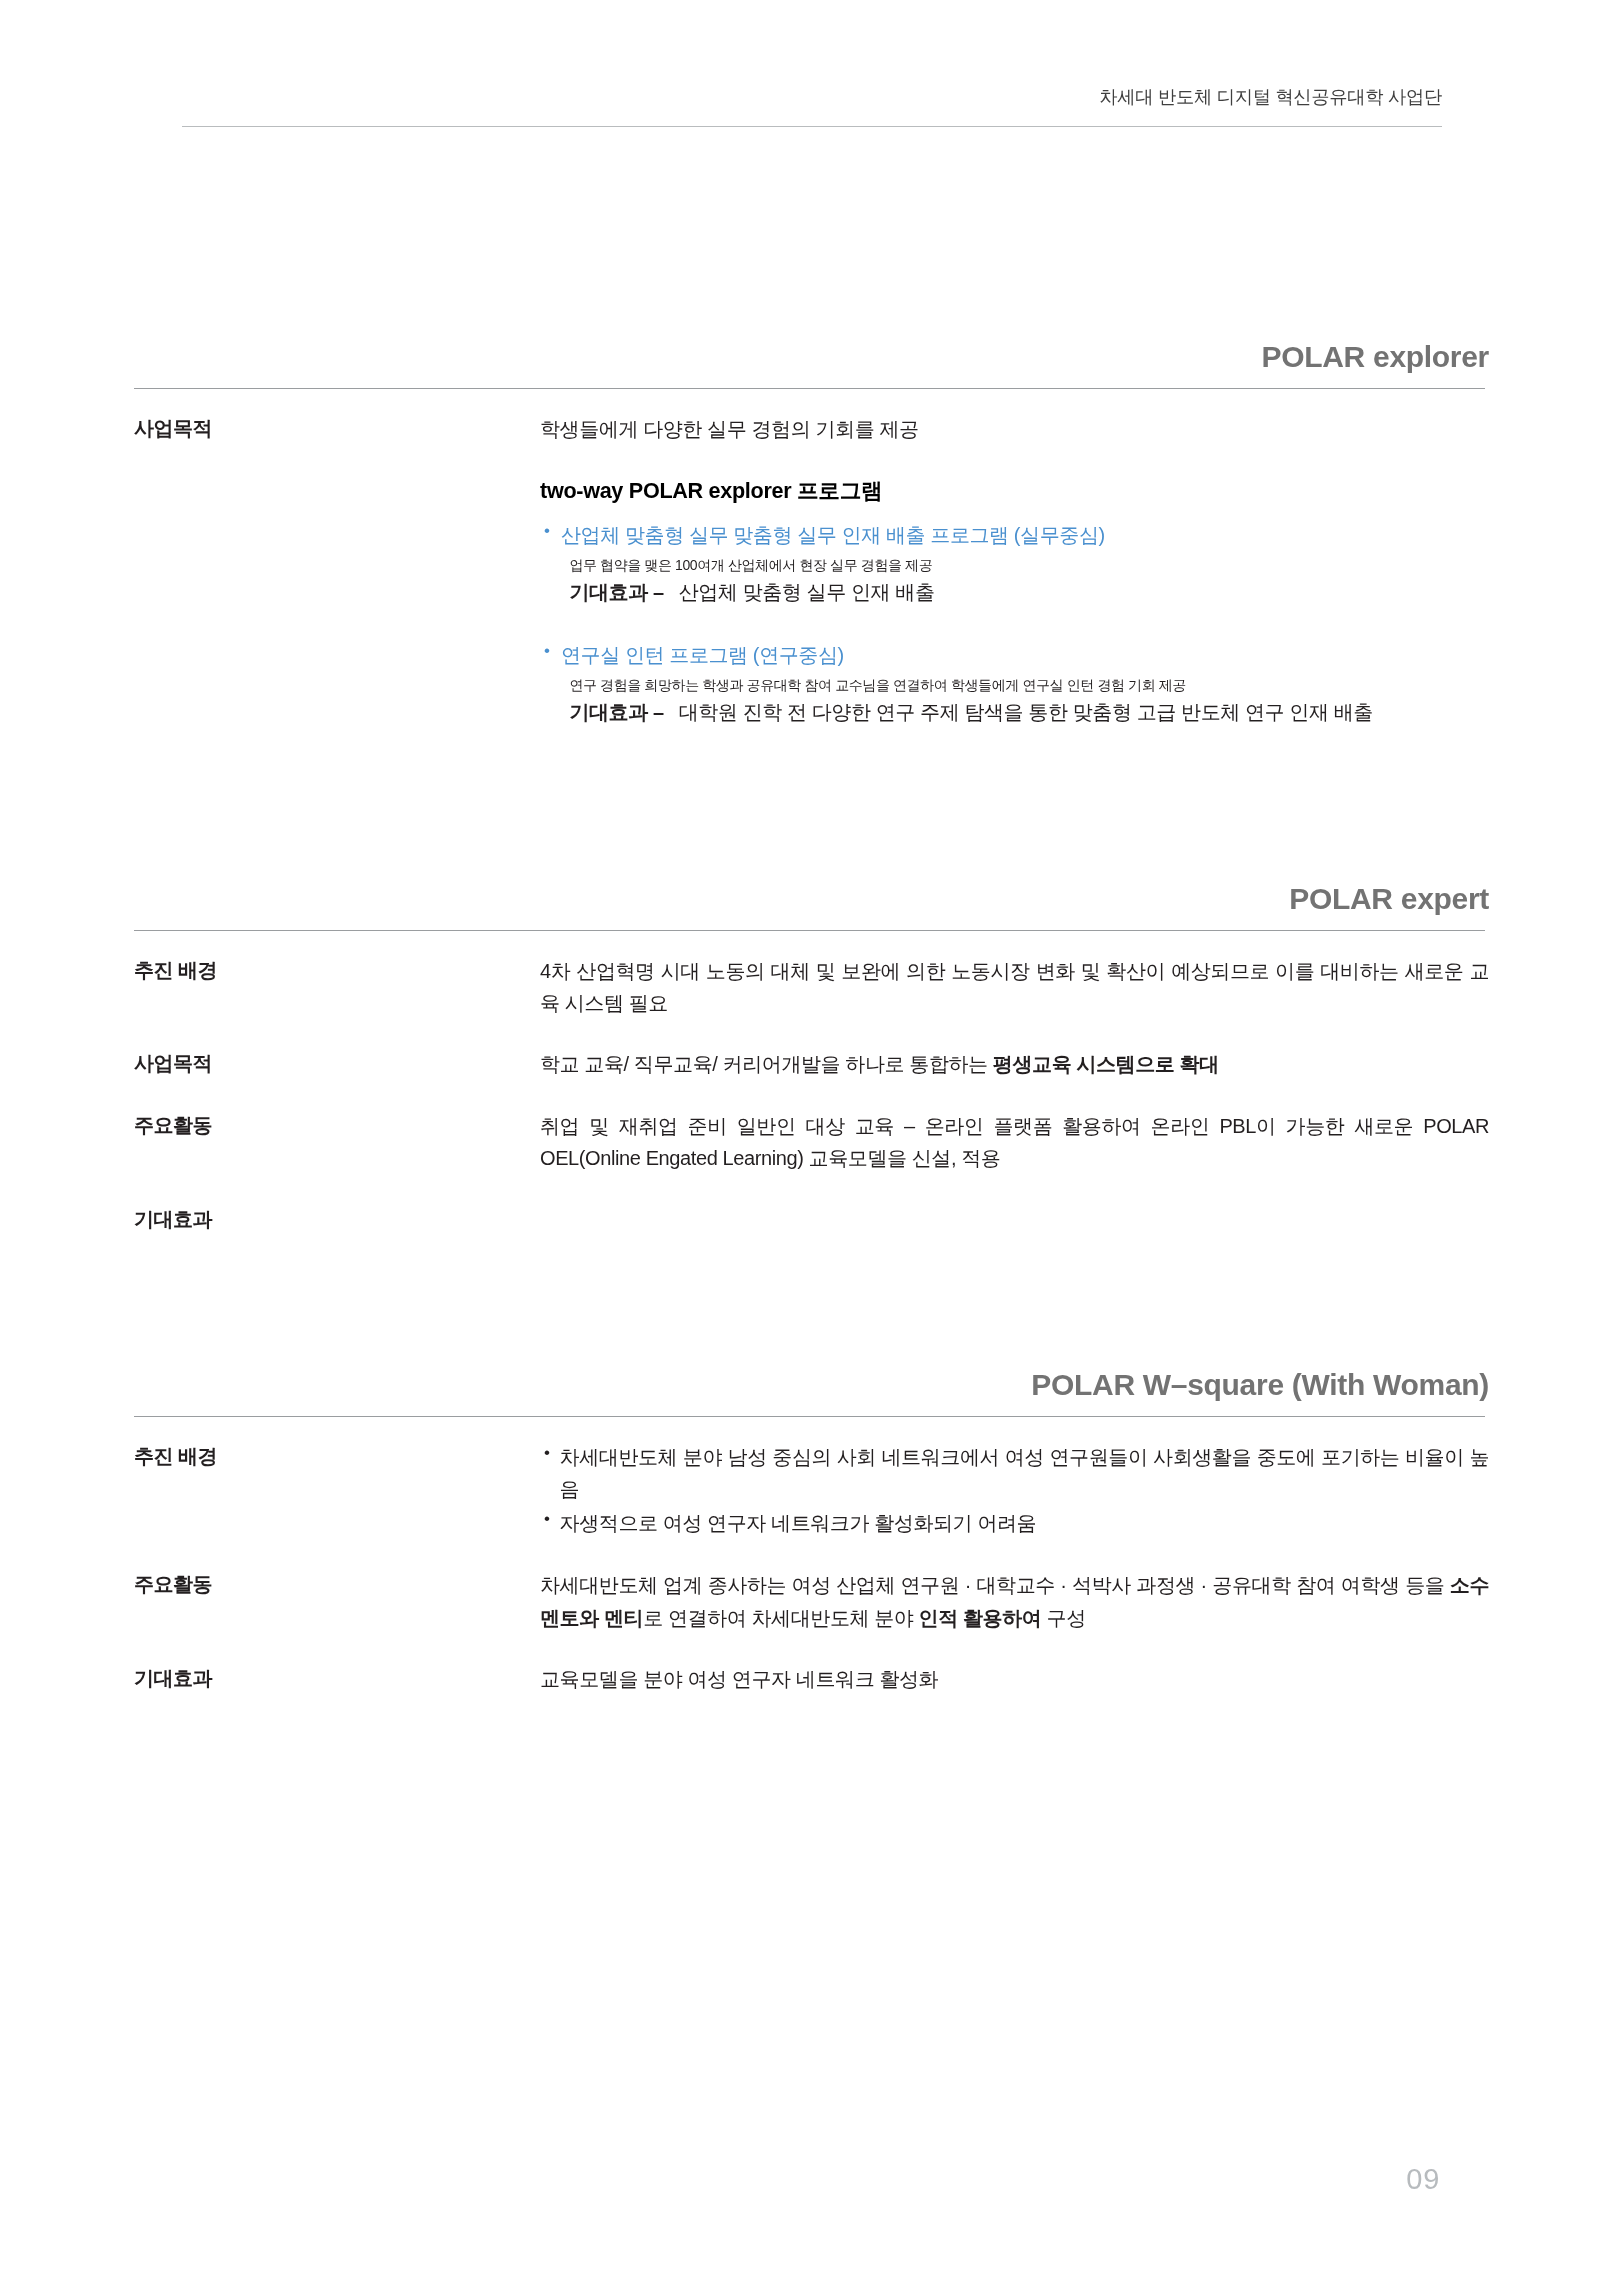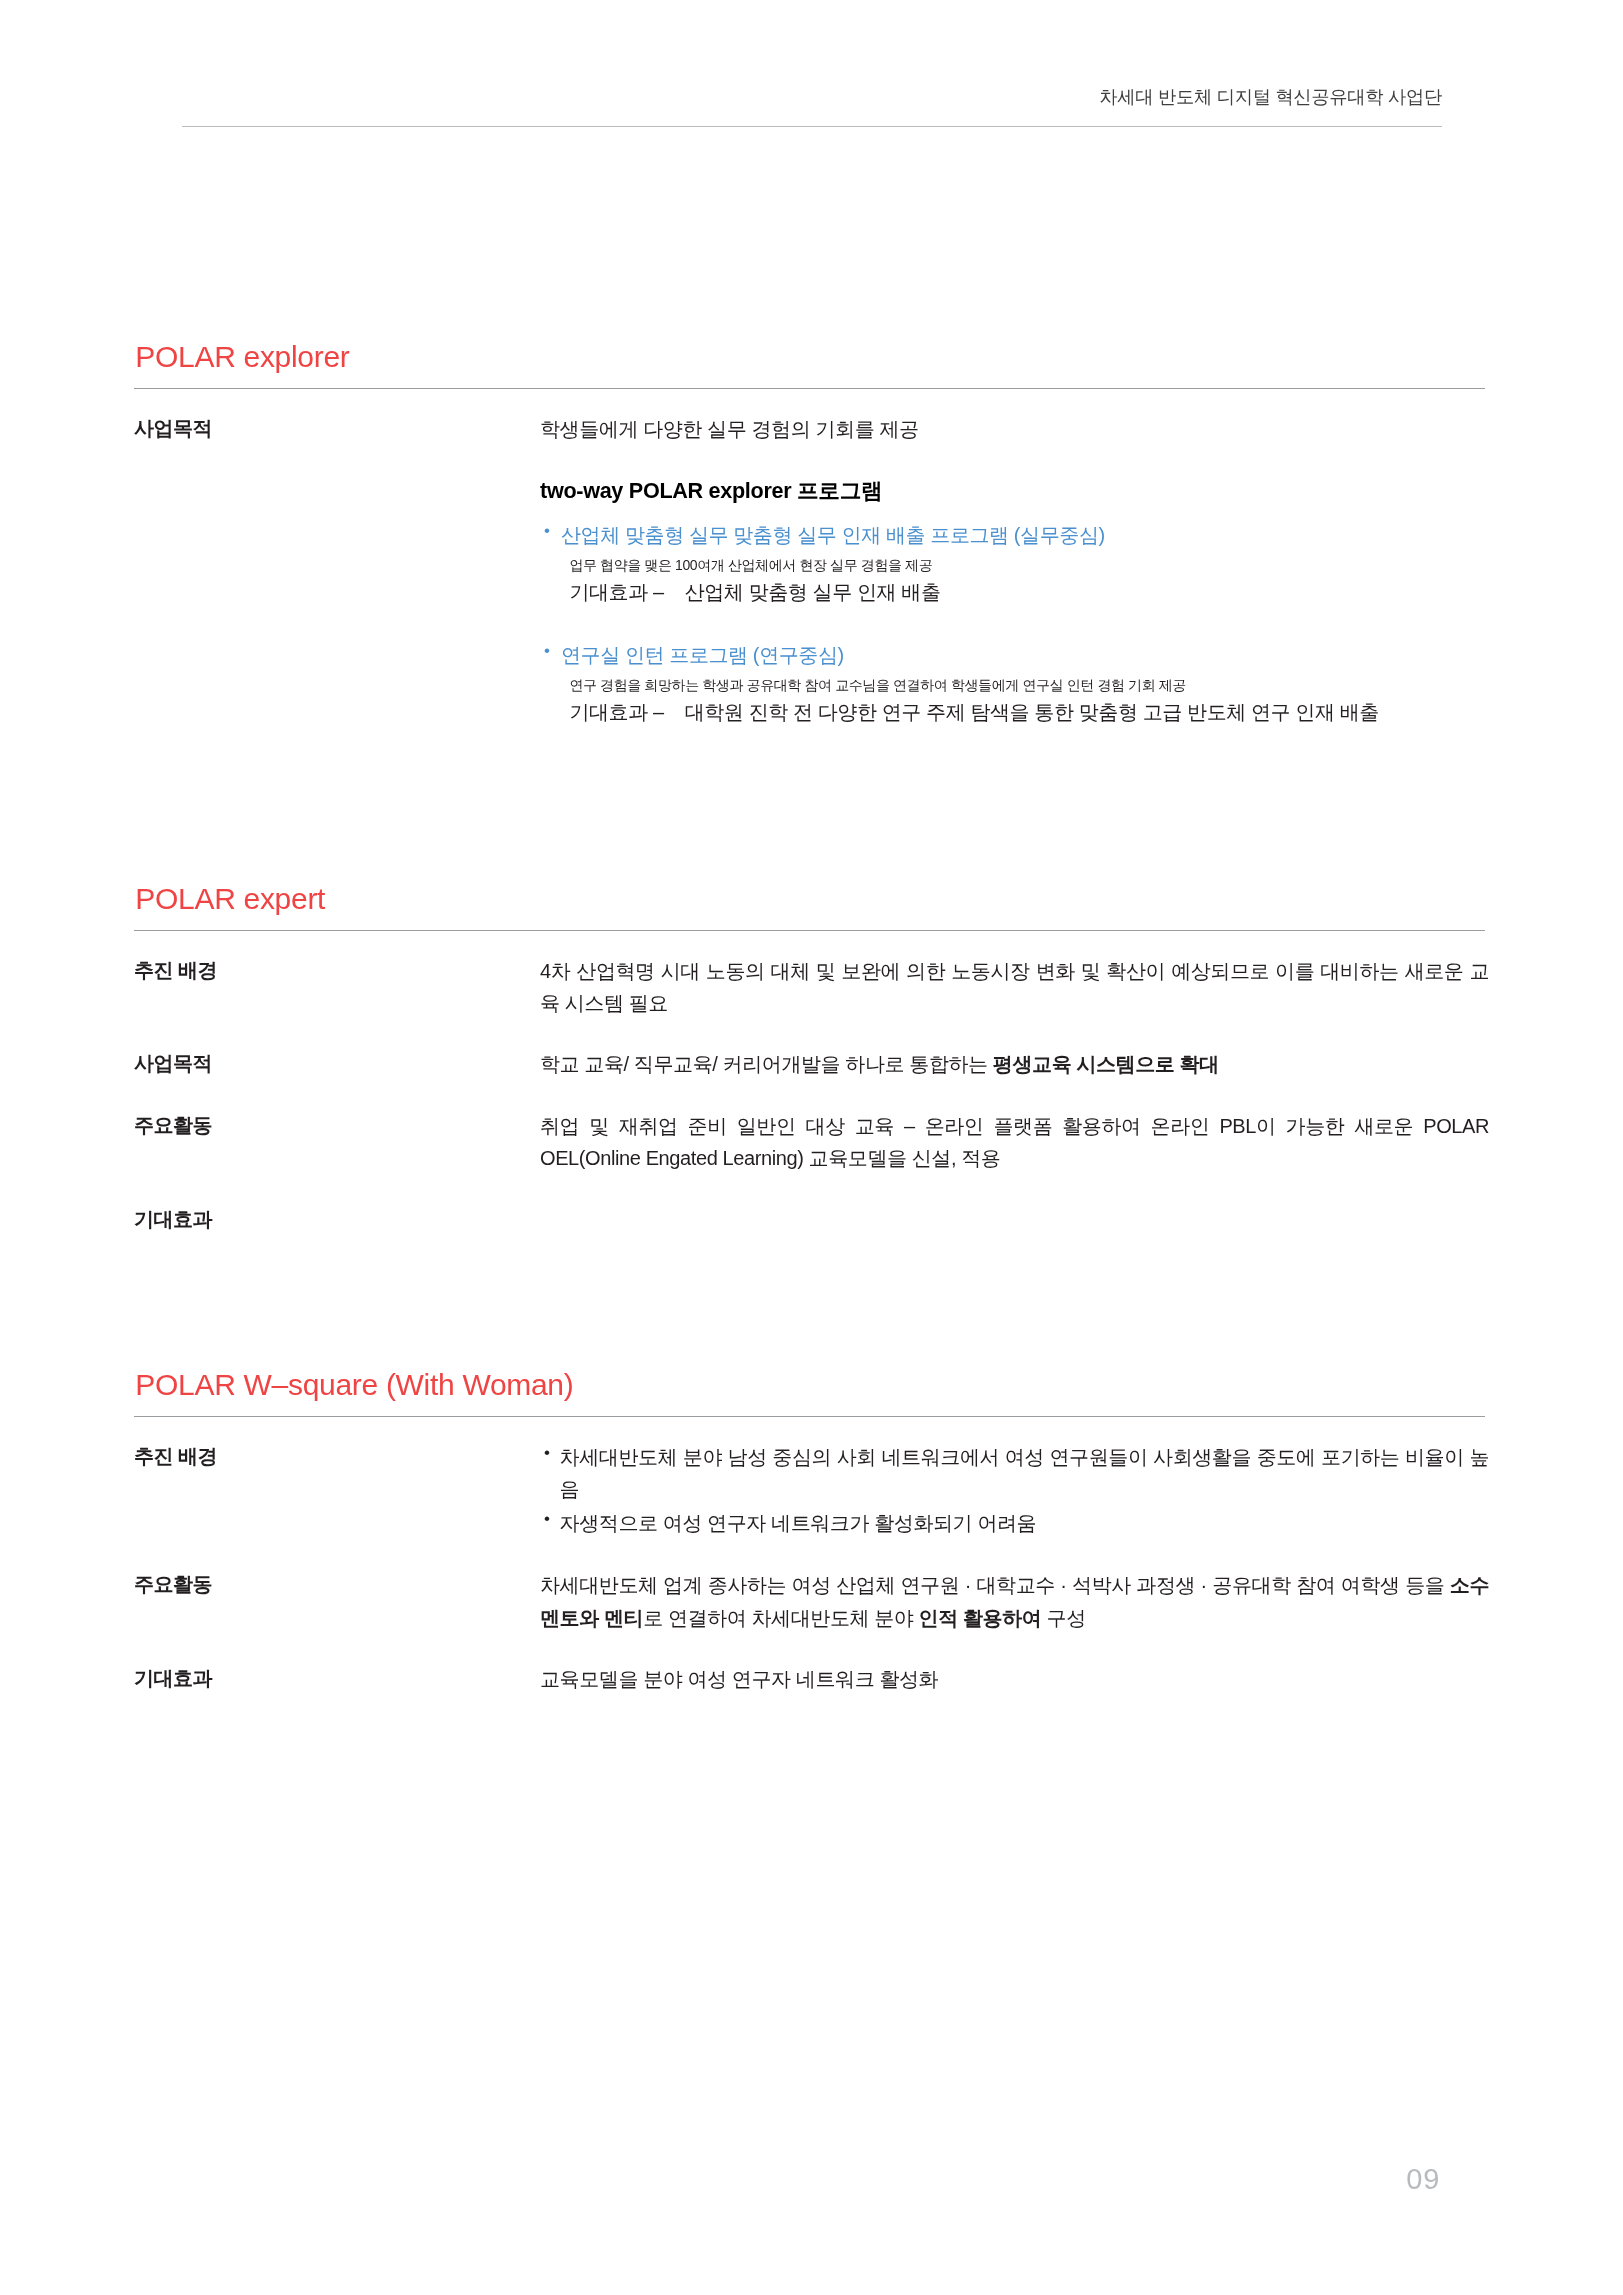--- a/index.html
+++ b/index.html
@@ -46,25 +46,26 @@
     top: 340px;
     width: 1355px;
   }
 
   
   .section {
     margin-bottom: 0;
   }
   .section-title {
     font-size: 30px;
-    color: #ef4444;
+    color: #737373;
     letter-spacing: -0.3px;
-    font-weight: 400;
+    font-weight: 700;
     padding-left: 1.3px;
     padding-bottom: 14.4px;
+    text-align: right;
   }
   .section-rule {
     border-top: 1.3px solid #9a9da0;
     width: 1351px;
   }
 
   
   .rows {
     padding-top: 23.6px;
   }
@@ -149,23 +150,23 @@
     letter-spacing: -0.4px;
   }
   .prog-effect {
     display: flex;
     padding-left: 29.4px;
     font-size: 20px;
     line-height: 1.62;
     letter-spacing: -0.4px;
   }
   .prog-effect .eff-label {
-    font-weight: normal;
+    font-weight: bold;
     white-space: nowrap;
-    margin-right: 21px;
+    margin-right: 15px;
   }
   .prog-effect .eff-text {
     flex: 1 1 auto;
     max-width: 838px;
   }
 
   .gap-explorer { height: 124px; }
   .gap-expert { height: 105px; }
 
   

